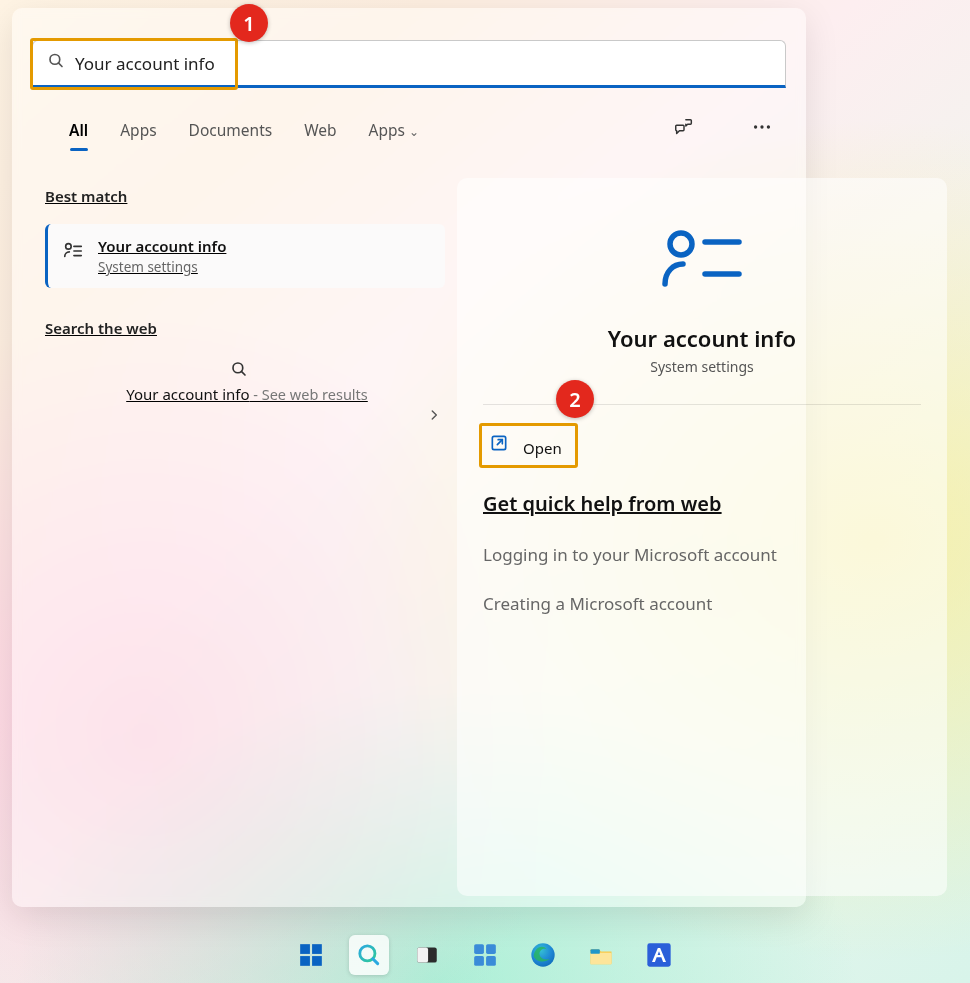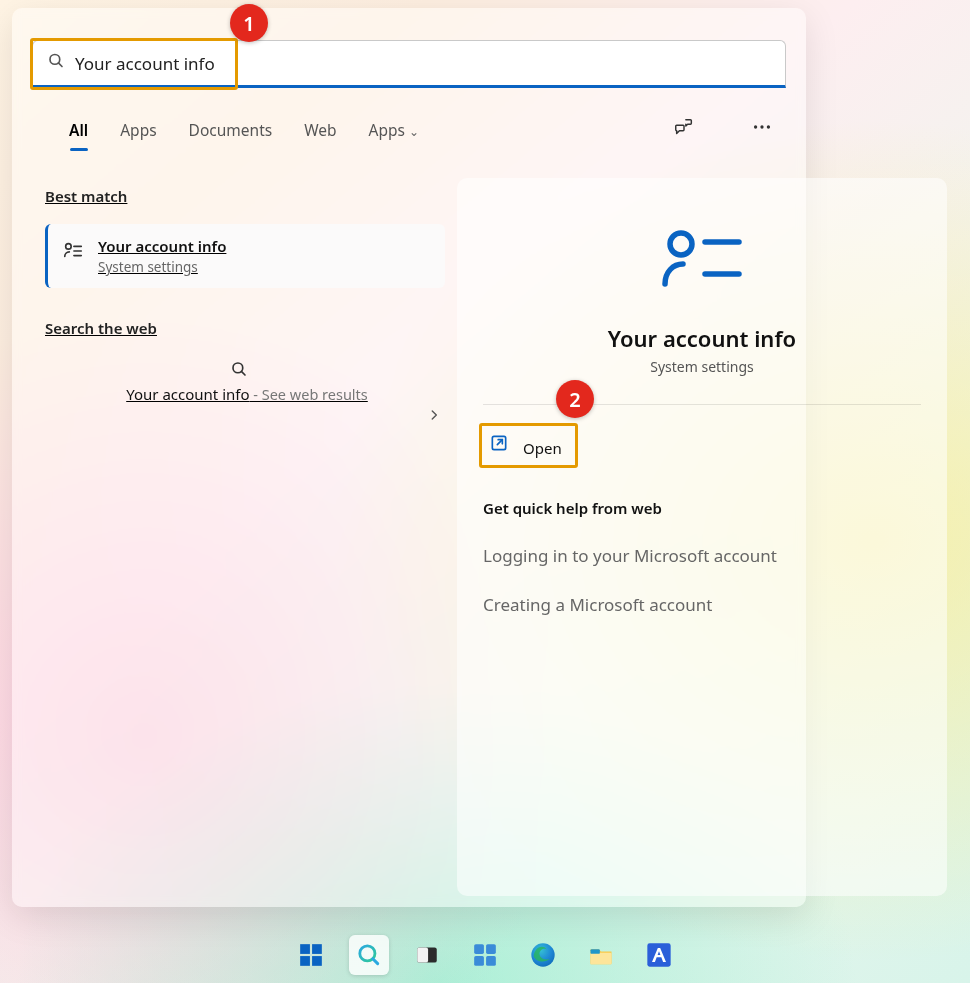--- a/index.html
+++ b/index.html
@@ -135,22 +135,22 @@
   .open-row .label { font-size: 15px; color: #111; }
   .open-highlight {
     position: absolute;
     inset: -4px -6px -4px -4px;
     border: 3px solid #e49a00;
     border-radius: 3px;
     pointer-events: none;
   }
 
   .quick-help-title {
-    margin-top: 34px;
-    font-size: 15px; font-weight: 600; color: #111;
+    margin-top: 26px;
+    font-size: 20px; font-weight: 600; color: #111; text-decoration: underline;
   }
   .quick-link {
     display: block;
     margin-top: 26px;
     font-size: 17px; color: #666;
     cursor: pointer;
   }
 
   
   .badge {

